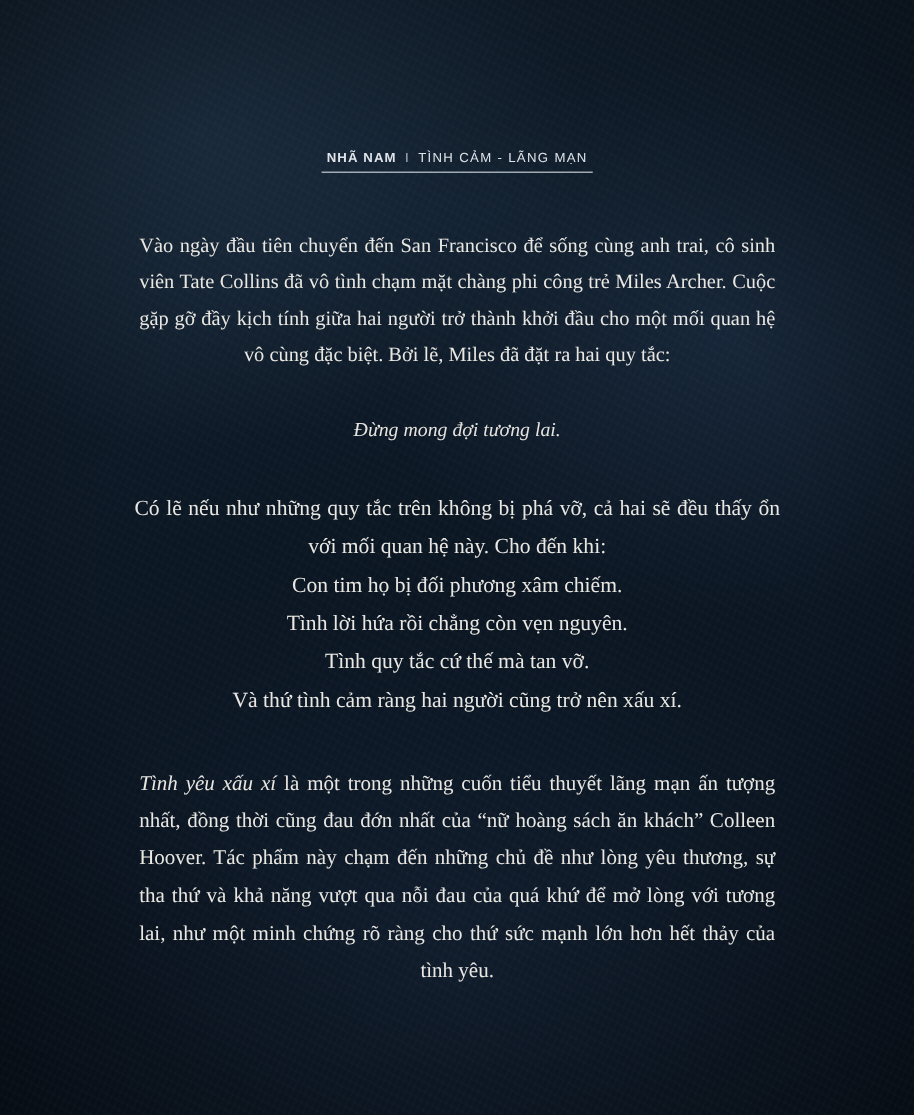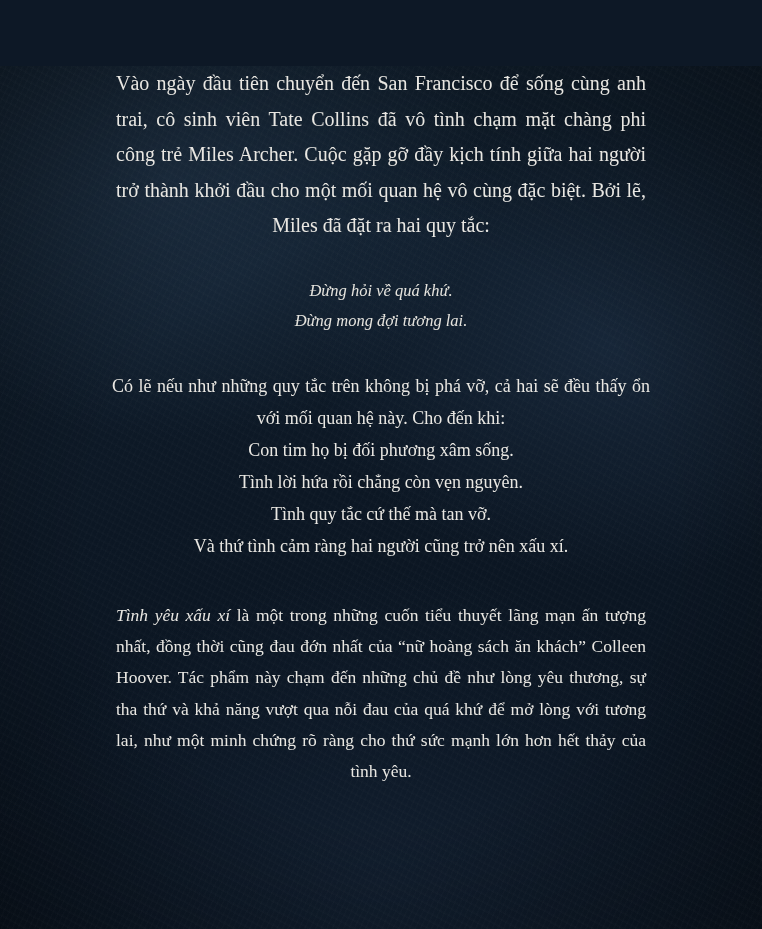--- a/index.html
+++ b/index.html
@@ -73,22 +73,22 @@
   .brand-rule {
     margin-top: 5px;
     height: 1px;
     width: 226px;
     background: #cfd6de;
     opacity: 0.95;
   }
 
   
   .blurb {
-    margin-top: 66px;
-    font-size: 20px;
+    margin-top: 46px;
+    font-size: 17px;
     line-height: 1.78;
     text-align: justify;
     text-align-last: center;
     color: #e9e7e2;
     padding: 0 44px;
   }
   .rules {
     margin-top: 32px;
     text-align: center;
     font-style: italic;
@@ -126,31 +126,38 @@
     font-style: italic;
     margin-top: 13px;
   }
 </style>
 </head>
 <body>
 
 <div class="page">
   <div class="content">
 
+    <div class="brand-bar">
+      <div class="brand-line">
+        <span class="brand-name">NHÃ NAM</span>
+        <span class="brand-sep">I</span>
+        <span class="brand-cat">TÌNH CẢM - LÃNG MẠN</span>
+      </div>
+      <div class="brand-rule"></div>
+    </div>
 
     <p class="blurb">Vào ngày đầu tiên chuyển đến San Francisco để sống cùng anh trai, cô sinh viên Tate Collins đã vô tình chạm mặt chàng phi công trẻ Miles Archer. Cuộc gặp gỡ đầy kịch tính giữa hai người trở thành khởi đầu cho một mối quan hệ vô cùng đặc biệt. Bởi lẽ, Miles đã đặt ra hai quy tắc:</p>
 
     <div class="rules">
-      <div>Đừng hỏi về quá khứ.</div>
       <div>Đừng mong đợi tương lai.</div>
     </div>
 
     <div class="consequence">
       <span class="lead">Có lẽ nếu như những quy tắc trên không bị phá vỡ, cả hai sẽ đều thấy ổn với mối quan hệ này. Cho đến khi:</span>
-      <span class="line">Con tim họ bị đối phương xâm sống.</span>
+      <span class="line">Con tim họ bị đối phương xâm chiếm.</span>
       <span class="line">Tình lời hứa rồi chẳng còn vẹn nguyên.</span>
       <span class="line">Tình quy tắc cứ thế mà tan vỡ.</span>
       <span class="line">Và thứ tình cảm ràng hai người cũng trở nên xấu xí.</span>
     </div>
 
     <p class="closing"><em>Tình yêu xấu xí</em><span> là một trong những cuốn tiểu thuyết lãng mạn ấn tượng nhất, đồng thời cũng đau đớn nhất của “nữ hoàng sách ăn khách” Colleen Hoover. Tác phẩm này chạm đến những chủ đề như lòng yêu thương, sự tha thứ và khả năng vượt qua nỗi đau của quá khứ để mở lòng với tương lai, như một minh chứng rõ ràng cho thứ sức mạnh lớn hơn hết thảy của tình yêu.</span></p>
 
   </div>
 </div>
 

